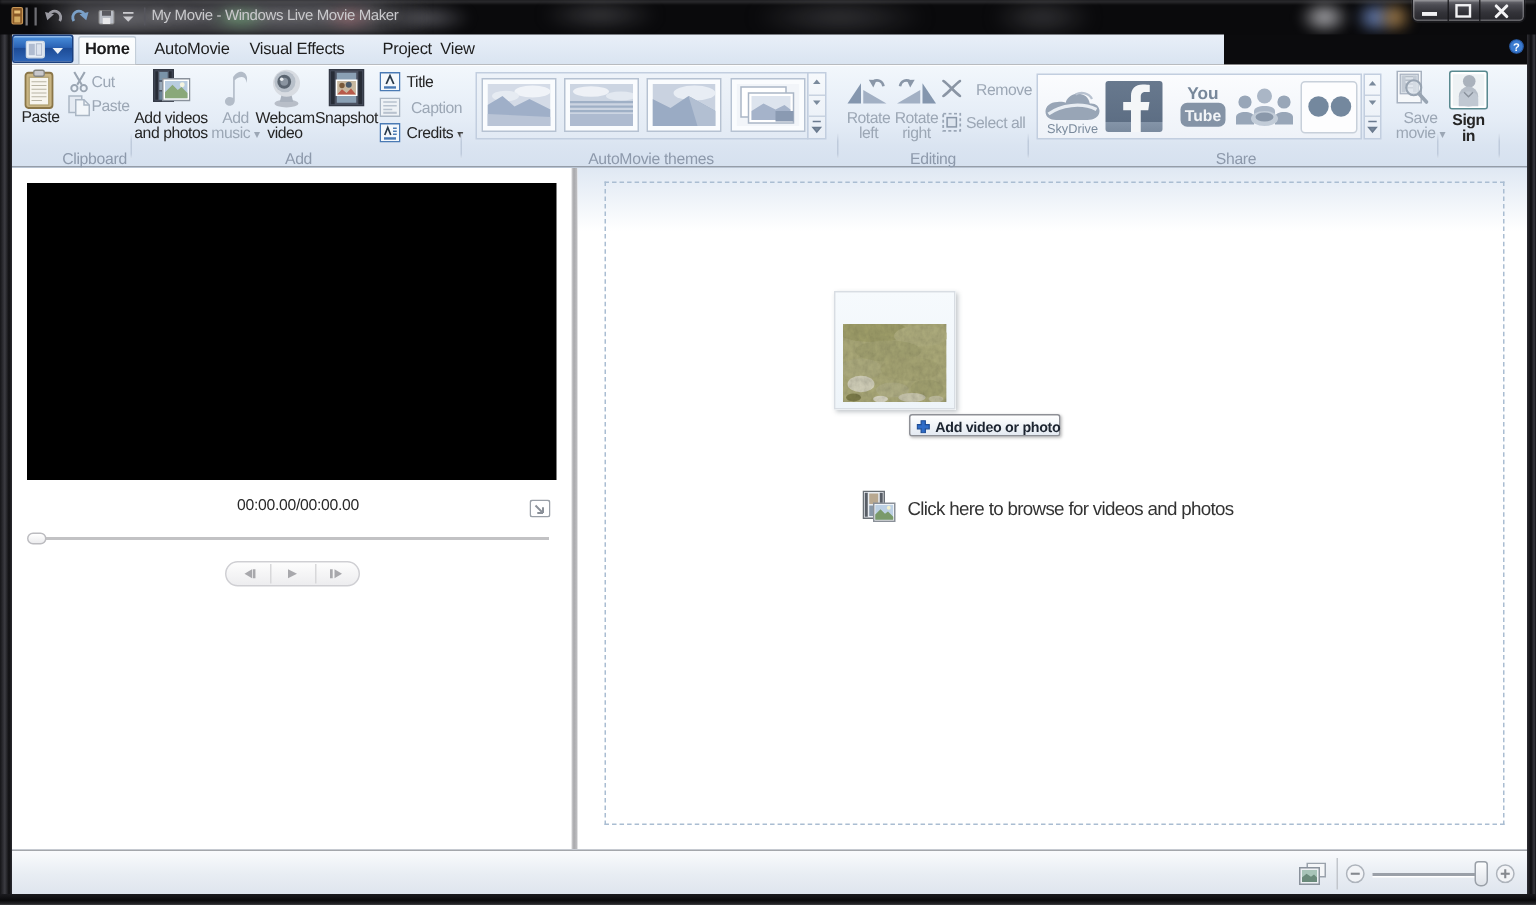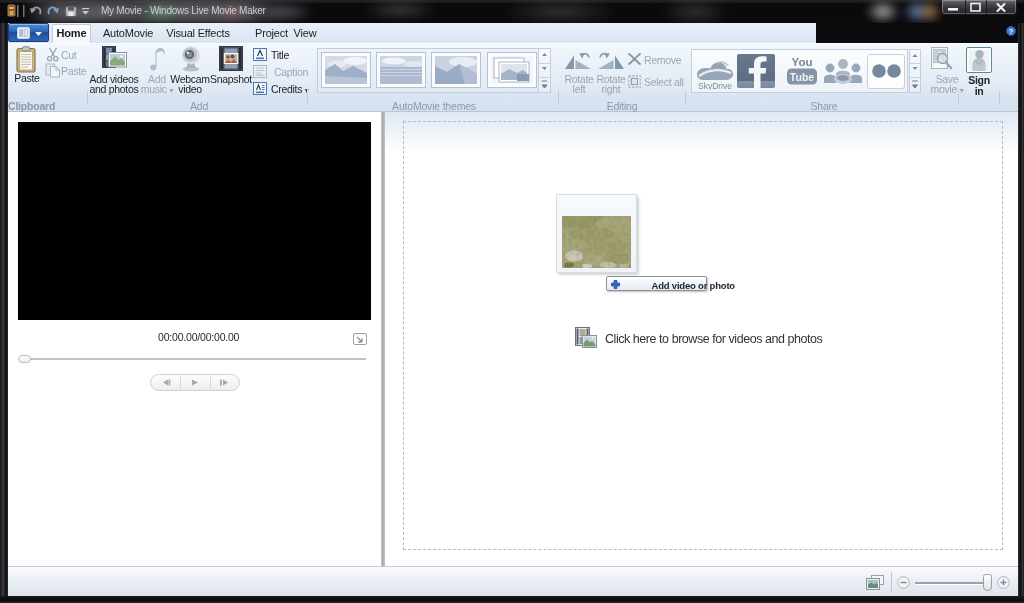--- a/index.html
+++ b/index.html
@@ -103,21 +103,21 @@
     <circle cx="3.6" cy="11.8" r="2.1" fill="none" stroke="#9aa5b2" stroke-width="1.3"></circle>
     <circle cx="9.8" cy="11.8" r="2.1" fill="none" stroke="#9aa5b2" stroke-width="1.3"></circle>
   </svg>
   <div class="capg" style="left:53px;top:6px;width:24px;text-align:left;">Cut</div>
   <svg class="ab" style="left:37px;top:19px;" width="16" height="15" viewBox="0 0 16 15">
     <rect x="1" y="1" width="8.5" height="11" fill="#e4eaf2" stroke="#aab6c4" stroke-width="1"></rect>
     <path d="M5.5 3.5 L11 3.5 L14.5 7 L14.5 14 L5.5 14 Z" fill="#f2f6fa" stroke="#aab6c4" stroke-width="1"></path>
     <path d="M11 3.5 L11 7 L14.5 7" fill="none" stroke="#aab6c4" stroke-width="1"></path>
   </svg>
   <div class="capg" style="left:53px;top:22px;width:30px;text-align:left;">Paste</div>
-  <div class="lbl" style="left:0;top:56px;width:46px;font-weight:bold;">Clipboard</div>
+  <div class="lbl" style="left:32px;top:56px;width:46px;">Clipboard</div>
   <div class="sep" style="left:79px;"></div>
 
   <svg class="ab" style="left:94px;top:2px;" width="25" height="25" viewBox="0 0 25 25">
     <rect x="0.5" y="0.5" width="13" height="21" fill="#4a5160" stroke="#343a46"></rect>
     <rect x="1.5" y="1.5" width="1.8" height="19" fill="#272c36"></rect>
     <rect x="10.7" y="1.5" width="1.8" height="19" fill="#272c36"></rect>
     <rect x="4.2" y="2" width="5.6" height="5.5" fill="#7a93a8"></rect>
     <rect x="4.2" y="8.5" width="5.6" height="5.5" fill="#98a8b8"></rect>
     <rect x="4.2" y="15" width="5.6" height="5.5" fill="#6a8296"></rect>
     <rect x="6.5" y="6.5" width="18" height="14.5" fill="#fff" stroke="#8a929c"></rect>
@@ -234,21 +234,21 @@
   <svg class="ab" style="left:589px;top:6px;" width="28" height="20" viewBox="0 0 28 20">
     <path d="M3 7.5 C3.5 4 7 2.6 10 4.4" fill="none" stroke="#8a97a8" stroke-width="1.7"></path>
     <path d="M7.5 3.4 L12.8 3.2 L9.8 8.4 Z" fill="#8a97a8"></path>
     <path d="M27 19 L18 19 L18 5.5 Z" fill="#8496ae"></path>
     <path d="M16.5 19 L1 19 L16.5 10 Z" fill="#a2b0c4"></path>
   </svg>
   <div class="capg" style="left:585px;top:30px;width:36px;">Rotate<br>right</div>
   <svg class="ab" style="left:620px;top:9px;" width="13" height="12" viewBox="0 0 13 12">
     <path d="M1 1 C4 3 9 9 12 11 M12 1 C9 3 4 9 1 11" stroke="#8a95a4" stroke-width="1.8" fill="none" stroke-linecap="round"></path>
   </svg>
-  <div class="capg" style="left:636px;top:11px;width:44px;text-align:left;">Remove</div>
+  <div class="capg" style="left:636px;top:11px;width:44px;text-align:right;">Remove</div>
   <svg class="ab" style="left:620px;top:31px;" width="13" height="13" viewBox="0 0 13 13">
     <rect x="0.8" y="0.8" width="11.4" height="11.4" fill="none" stroke="#9aa6b6" stroke-width="1.2" stroke-dasharray="2 1.6"></rect>
     <rect x="3.4" y="3.4" width="6.2" height="6.2" fill="#dce4ee" stroke="#8a97a8" stroke-width="1"></rect>
   </svg>
   <div class="capg" style="left:636px;top:33px;width:48px;text-align:left;">Select all</div>
   <div class="lbl" style="left:590px;top:56px;width:48px;">Editing</div>
   <div class="sep" style="left:677px;"></div>
 
   <div class="ab" style="left:683px;top:5px;width:217px;height:44px;background:linear-gradient(#fbfcfe,#eef2f8);border:1px solid #c2cedf;"></div>
   <div class="ab" style="left:901px;top:5px;width:12px;height:44px;background:linear-gradient(#f6f9fc,#e8eef6);border:1px solid #c2cedf;">
@@ -373,21 +373,21 @@
       <ellipse cx="62" cy="50" rx="5" ry="2.2" fill="#c6c3a4"></ellipse>
       <rect width="69" height="52" filter="url(#gravel)" opacity="0.4" style="mix-blend-mode:multiply"></rect>
       <rect width="69" height="52" fill="#c8c69a" opacity="0.14"></rect>
     </svg>
   </div>
 
   <div class="ab" style="left:598px;top:164px;width:101px;height:15px;background:linear-gradient(#ffffff,#eef2f7 60%,#e4eaf2);border:1px solid #8e9096;border-radius:2px;box-shadow:1px 1px 2px rgba(0,0,0,.25);">
     <svg class="ab" style="left:4px;top:3px;" width="9" height="9" viewBox="0 0 9 9">
       <path d="M3.1 0.5 L5.9 0.5 L5.9 3.1 L8.5 3.1 L8.5 5.9 L5.9 5.9 L5.9 8.5 L3.1 8.5 L3.1 5.9 L0.5 5.9 L0.5 3.1 L3.1 3.1 Z" fill="#2f6cc8" stroke="#1d4c96" stroke-width="0.8"></path>
     </svg>
-    <div class="ab" style="left:16.5px;top:2.5px;font-size:9.5px;font-weight:bold;color:#1c2430;letter-spacing:-0.2px;white-space:nowrap;margin-left:28px;">Add video or photo</div>
+    <div class="ab" style="left:16.5px;top:2.5px;font-size:9.5px;font-weight:bold;color:#1c2430;letter-spacing:-0.2px;white-space:nowrap;">Add video or photo</div>
   </div>
 
   <svg class="ab" style="left:567px;top:215px;" width="23" height="23" viewBox="0 0 23 23">
     <rect x="0.5" y="0.5" width="14" height="18" fill="#e9edf2" stroke="#6a7076"></rect>
     <rect x="1.5" y="1.5" width="2" height="16" fill="#585e66"></rect>
     <rect x="11.5" y="1.5" width="2" height="16" fill="#585e66"></rect>
     <rect x="4.5" y="2" width="6" height="7" fill="#b8a890"></rect>
     <rect x="4.5" y="10" width="6" height="7" fill="#8898a8"></rect>
     <rect x="7.5" y="8.5" width="14" height="12" fill="#fff" stroke="#8a9098"></rect>
     <rect x="8.5" y="9.5" width="12" height="10" fill="#bcd0e4"></rect>

